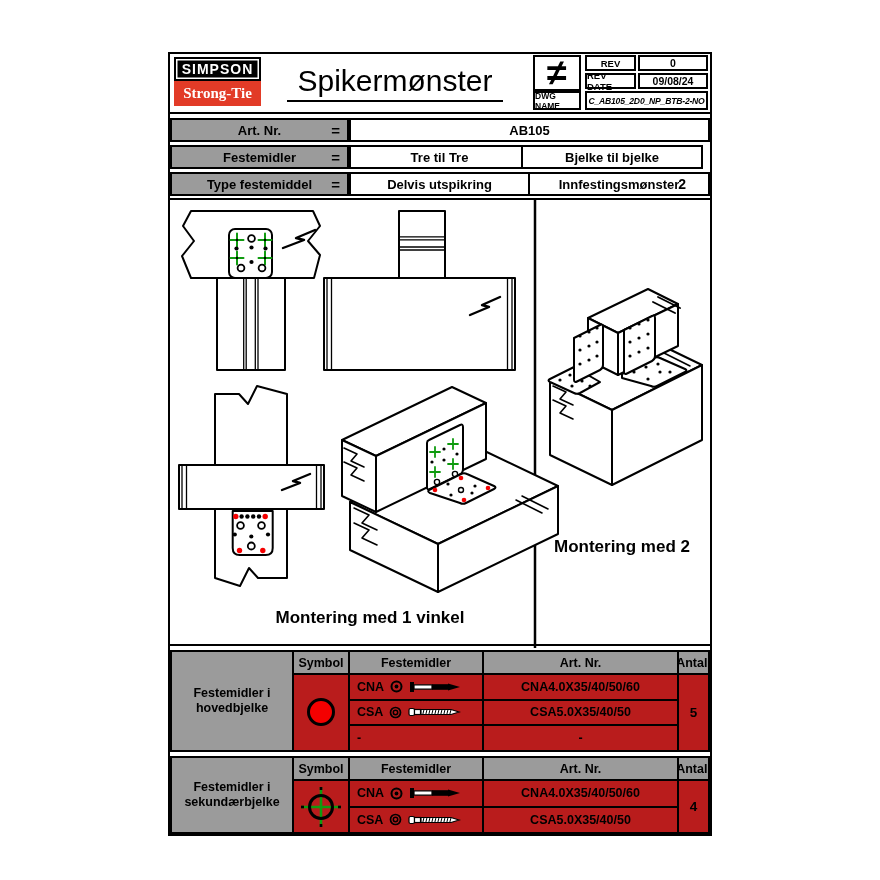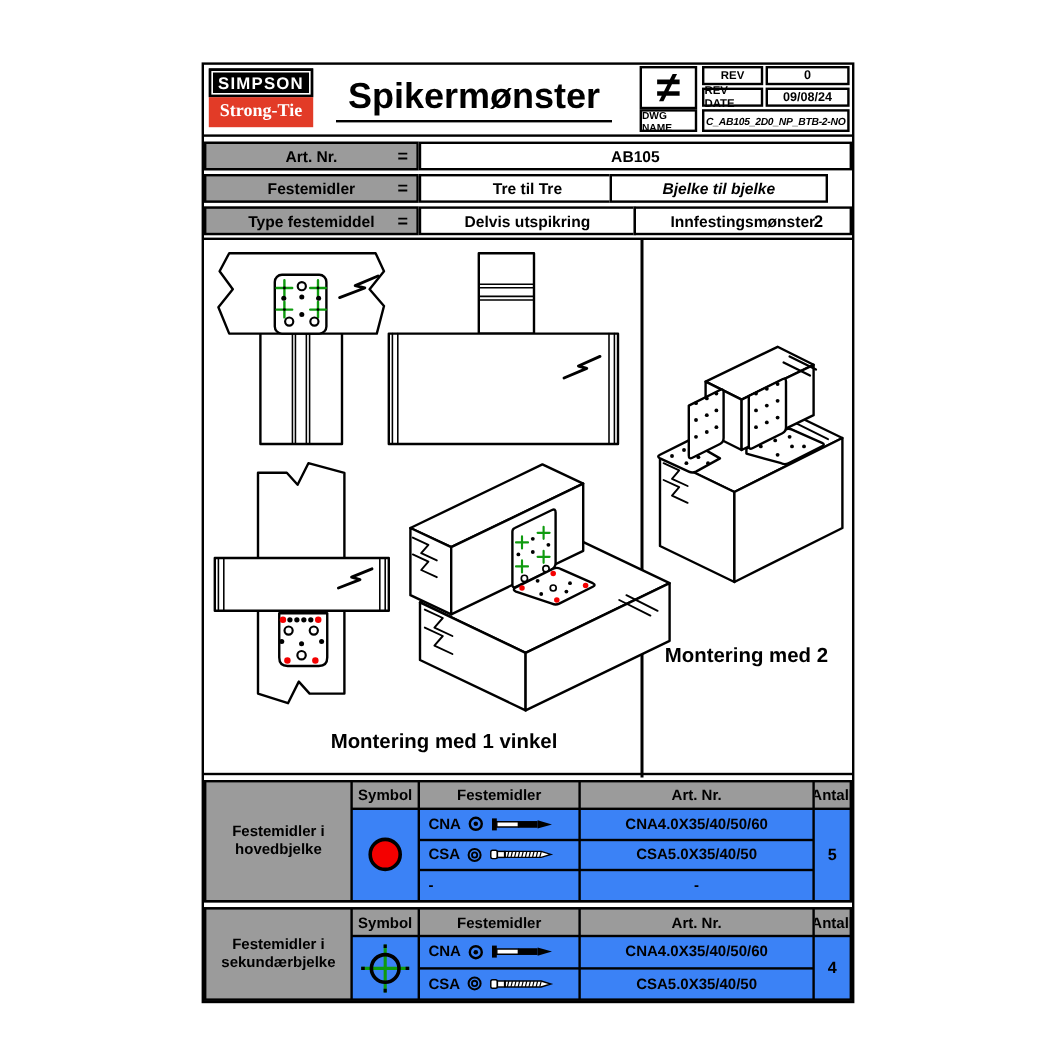--- a/index.html
+++ b/index.html
@@ -23,21 +23,21 @@
     font-weight:bold;font-size:14px;letter-spacing:1px;
     display:flex;align-items:center;justify-content:center;
   }
   .logo-bottom{
     box-sizing:border-box;height:25px;color:#fff;
     font-family:"Liberation Serif", serif;font-weight:bold;font-size:15px;
     display:flex;align-items:center;justify-content:center;
   }
   .title-cell{left:92px;top:0;width:266px;height:58px;display:flex;align-items:center;justify-content:center;}
   .title-text{
-    font-size:30px;font-weight:bold;border-bottom:2.5px solid #000;padding:0 10px 2px 10px;
+    font-size:30px;font-weight:normal;border-bottom:2.5px solid #000;padding:0 10px 2px 10px;
   }
   .neq-cell{
     left:363px;top:1px;width:48px;height:36px;border:2px solid #000;
     display:flex;align-items:center;justify-content:center;
     font-size:36px;font-weight:900;transform:skewX(0deg);
   }
   .rev-cell{border:2px solid #000;display:flex;align-items:center;justify-content:center;font-weight:bold;}
   .rl1{left:415px;top:1px;width:51px;height:16px;font-size:9.5px;}
   .rv1{left:468px;top:1px;width:70px;height:16px;font-size:10.5px;}
   .rl2{left:415px;top:19px;width:51px;height:16px;font-size:9.5px;}
@@ -63,21 +63,21 @@
   .cap-left{left:30px;top:408px;width:340px;font-size:17px;}
   .cap-right{left:372px;top:337px;width:160px;font-size:17px;}
 
   
   .ftable{
     left:0;width:540px;background:#000;border:2px solid #000;
     display:grid;gap:2px;
   }
   .ft1{top:596px;height:102px;grid-template-columns:120px 54px 132px 193px 1fr;grid-template-rows:21px 1fr 1fr 1fr;}
   .ft2{top:702px;height:78px;grid-template-columns:120px 54px 132px 193px 1fr;grid-template-rows:21px 1fr 1fr;}
-  .cell{background:#3b82f6;display:flex;align-items:center;justify-content:center;overflow:hidden;}
+  .cell{background:#b91c1c;display:flex;align-items:center;justify-content:center;overflow:hidden;}
   .th{background:#9b9b9b;font-weight:bold;font-size:12.5px;}
   .rowlabel{background:#9b9b9b;font-weight:bold;font-size:12.5px;text-align:center;flex-direction:column;line-height:15px;}
   .span3{grid-row:span 3;}
   .span2{grid-row:span 2;}
   .span4{grid-row:span 4;}
   .fest{justify-content:flex-start;gap:6px;padding-left:7px;font-weight:bold;font-size:12.5px;}
   .artv{font-weight:bold;font-size:12.5px;}
   .antv{font-weight:bold;font-size:13.5px;}
   svg{display:block;}
 </style>
@@ -107,21 +107,21 @@
     <span>Art. Nr.</span>
     <span class="info-eq">=</span>
   </div>
   <div class="abs info-val" style="left:179px;top:64px;width:361px;">AB105</div>
 
   <div class="abs info-row-label" style="left:0;top:91px;">
     <span>Festemidler</span>
     <span class="info-eq">=</span>
   </div>
   <div class="abs info-val" style="left:179px;top:91px;width:181px;">Tre til Tre</div>
-  <div class="abs info-val" style="left:338px;top:91px;width:182px;font-style:italic;">Bjelke til bjelke</div>
+  <div class="abs info-val" style="left:351px;top:91px;width:182px;">Bjelke til bjelke</div>
 
   <div class="abs info-row-label" style="left:0;top:118px;">
     <span>Type festemiddel</span>
     <span class="info-eq">=</span>
   </div>
   <div class="abs info-val" style="left:179px;top:118px;width:181px;">Delvis utspikring</div>
   <div class="abs info-val" style="left:358px;top:118px;width:182px;">
     <span>Innfestingsmønster</span>
     <span class="num-right">2</span>
   </div>

